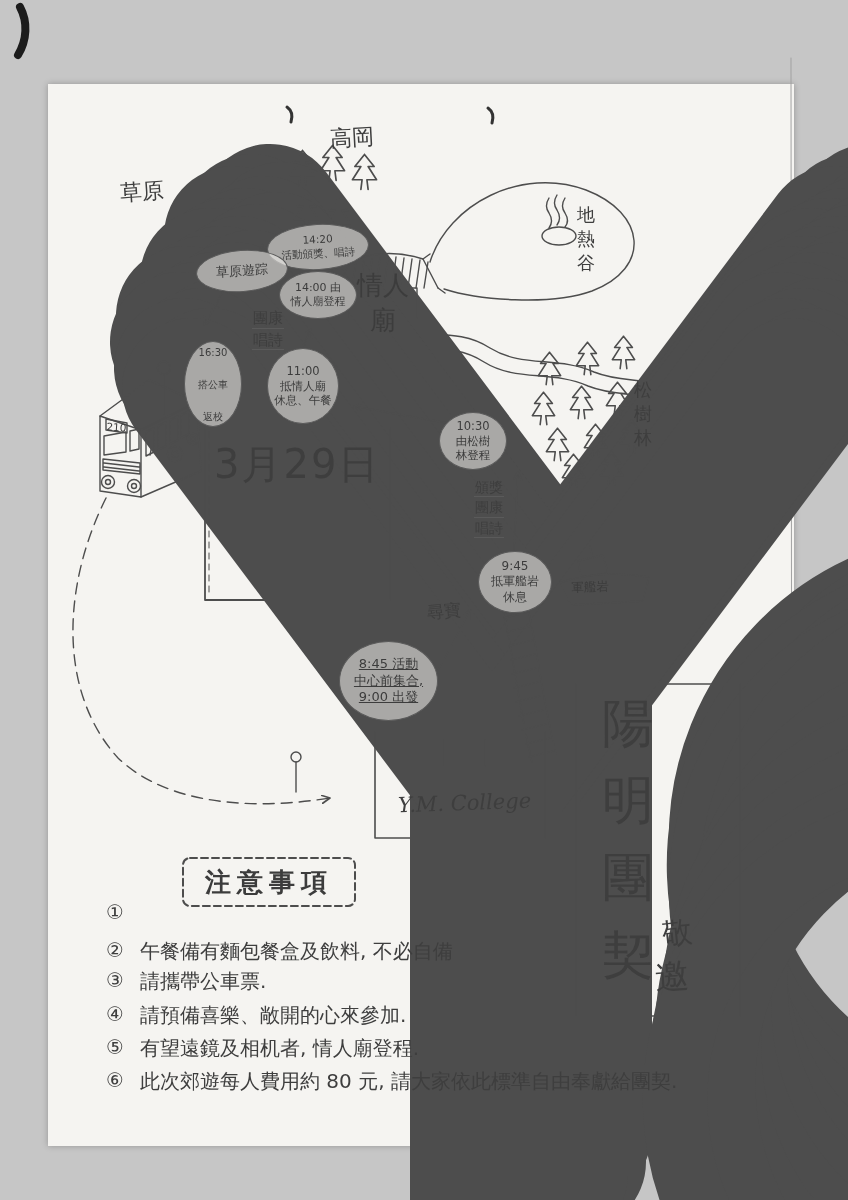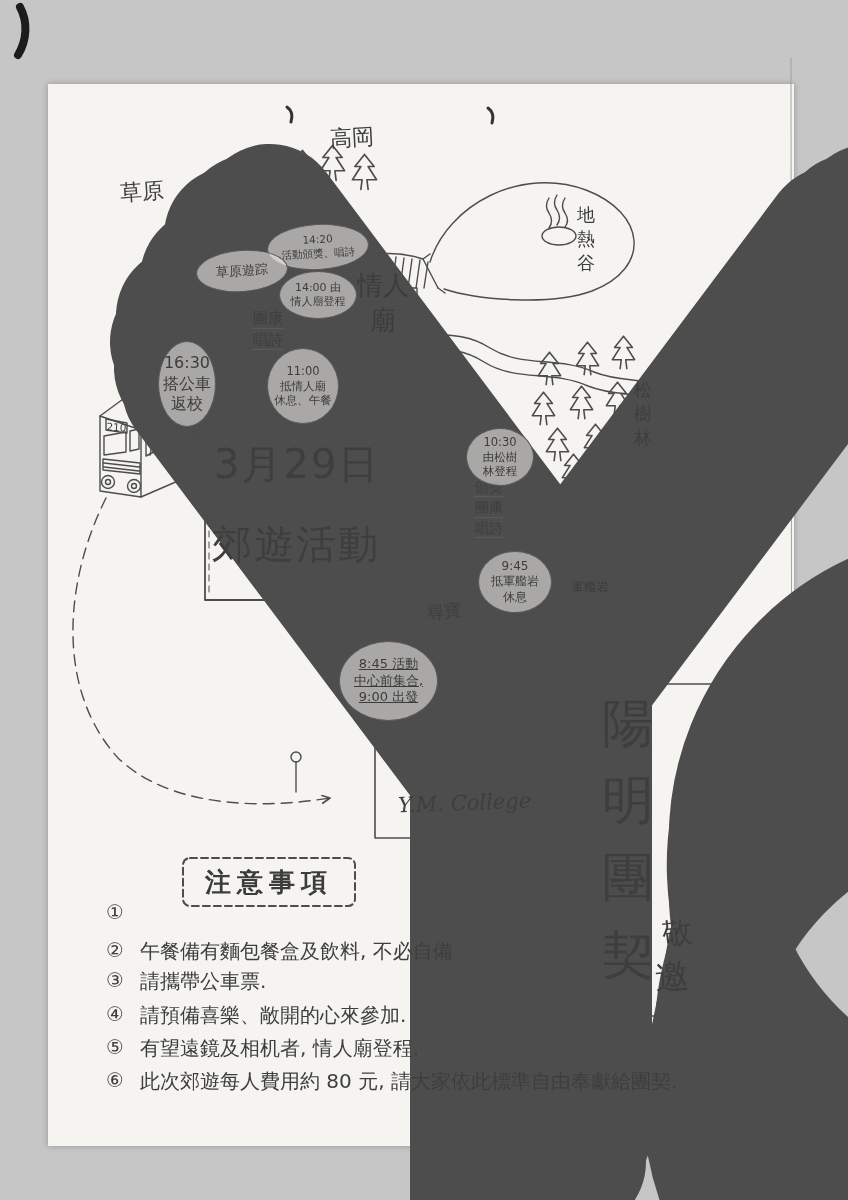--- a/index.html
+++ b/index.html
@@ -240,35 +240,34 @@
     <div>唱詩</div>
   </div>
 
   <div class="t college" style="left:398px;top:792px;font-size:21px;transform:rotate(-2deg);">Y.M. College</div>
 
   <div class="sign" style="left:105px;top:419px;width:23px;height:15px;font-size:10.5px;transform:rotate(4deg);">
     <span>210</span>
   </div>
 
   <div class="t" style="left:214px;top:442px;font-size:40px;letter-spacing:2px;">3月29日</div>
-  <div class="t" style="left:212px;top:522px;font-size:40px;letter-spacing:2px;">郊遊活動</div>
 
   <div class="bubble" style="left:339px;top:641px;width:97px;height:78px;font-size:13px;text-decoration:underline;">
     <div>8:45 活動</div>
     <div>中心前集合,</div>
     <div>9:00 出發</div>
   </div>
 
   <div class="bubble" style="left:478px;top:551px;width:72px;height:60px;font-size:12px;">
     <div>9:45</div>
     <div>抵軍艦岩</div>
     <div>休息</div>
   </div>
 
-  <div class="bubble" style="left:466px;top:412px;width:66px;height:56px;font-size:11.5px;margin-top:16px;">
+  <div class="bubble" style="left:439px;top:412px;width:66px;height:56px;font-size:11.5px;">
     <div>10:30</div>
     <div>由松樹</div>
     <div>林登程</div>
   </div>
 
   <div class="bubble" style="left:267px;top:348px;width:70px;height:74px;font-size:11.5px;">
     <div>11:00</div>
     <div>抵情人廟</div>
     <div>休息、午餐</div>
   </div>
@@ -280,21 +279,21 @@
 
   <div class="bubble" style="left:267px;top:224px;width:100px;height:44px;font-size:10.5px;transform:rotate(-3deg);">
     <div>14:20</div>
     <div>活動頒獎、唱詩</div>
   </div>
 
   <div class="bubble" style="left:196px;top:250px;width:90px;height:40px;font-size:13px;transform:rotate(-4deg);">
     <div>草原遊踪</div>
   </div>
 
-  <div class="bubble" style="left:158px;top:341px;width:56px;height:84px;font-size:16px;">
+  <div class="bubble" style="left:184px;top:341px;width:56px;height:84px;font-size:10px;gap:19px;">
     <div>16:30</div>
     <div>搭公車</div>
     <div>返校</div>
   </div>
 
   <div class="t vert" style="left:598px;top:695px;font-size:52px;gap:20px;width:60px;">
     <div>陽</div>
     <div>明</div>
     <div>團</div>
     <div>契</div>

